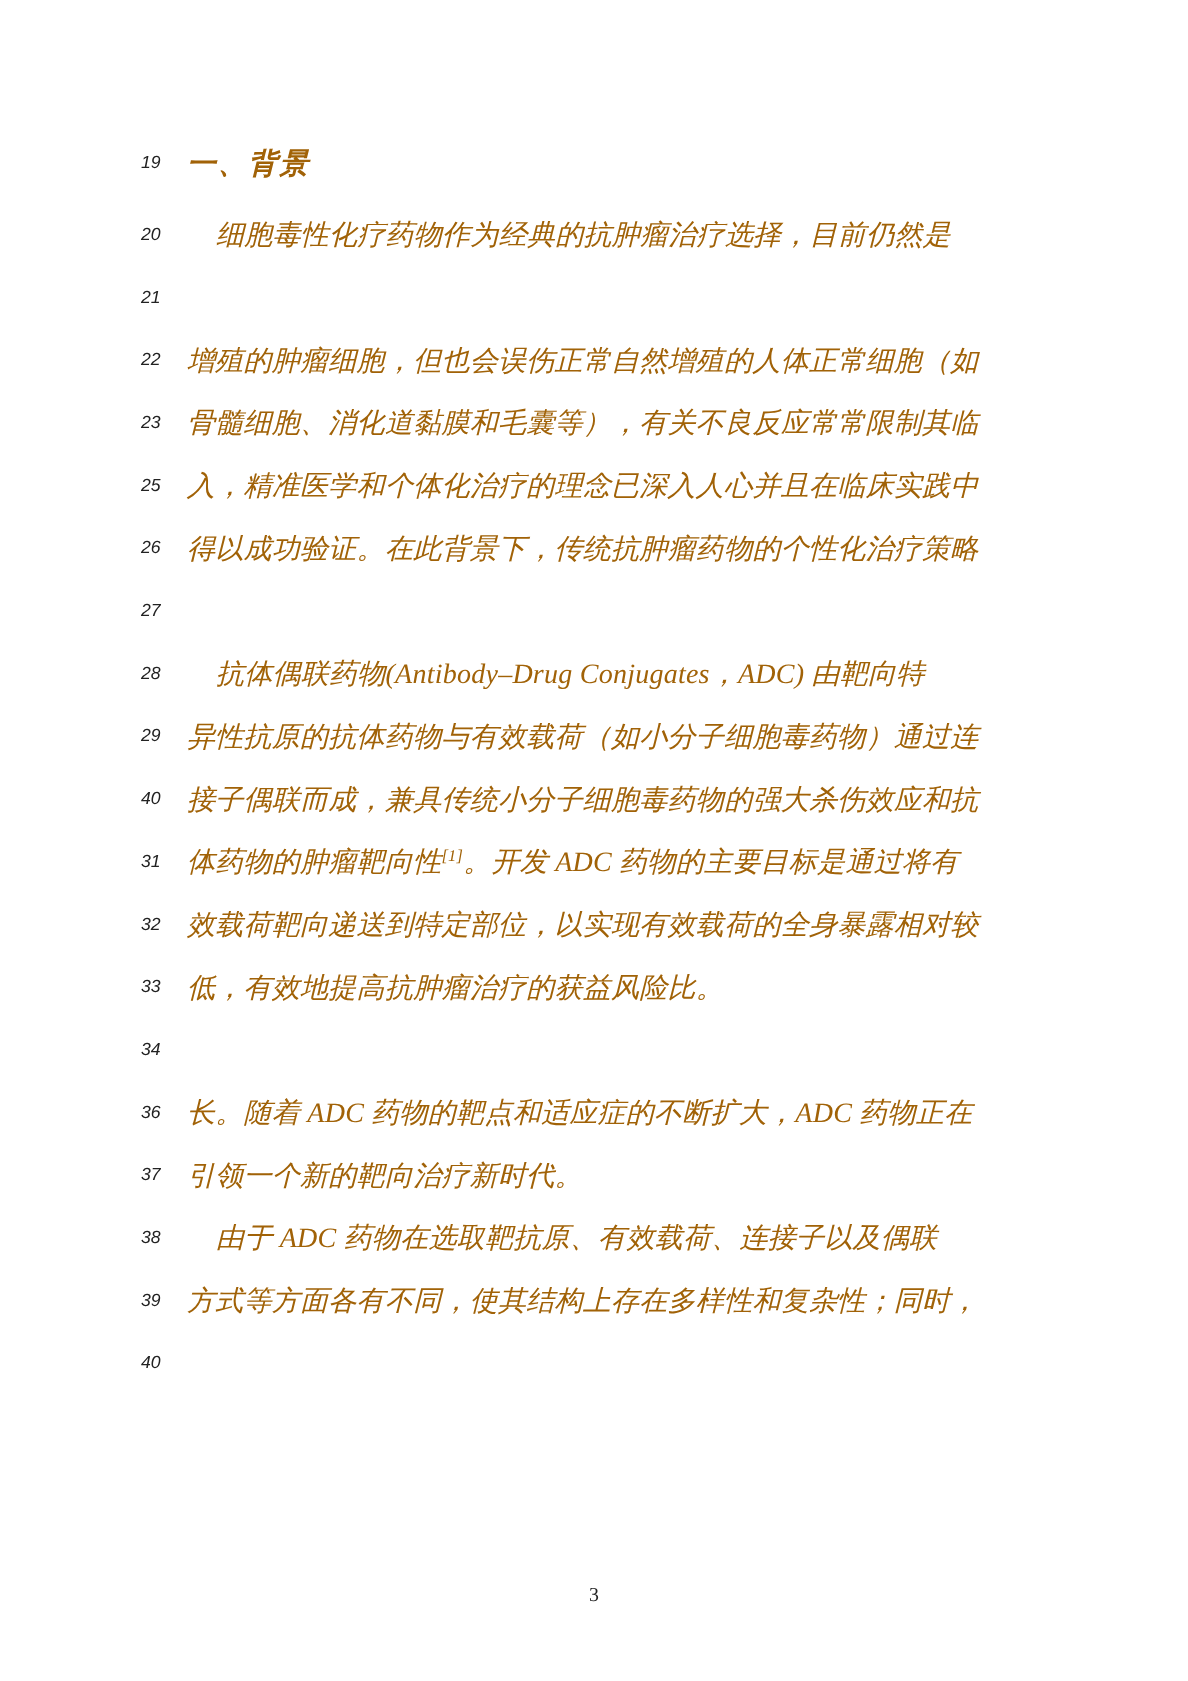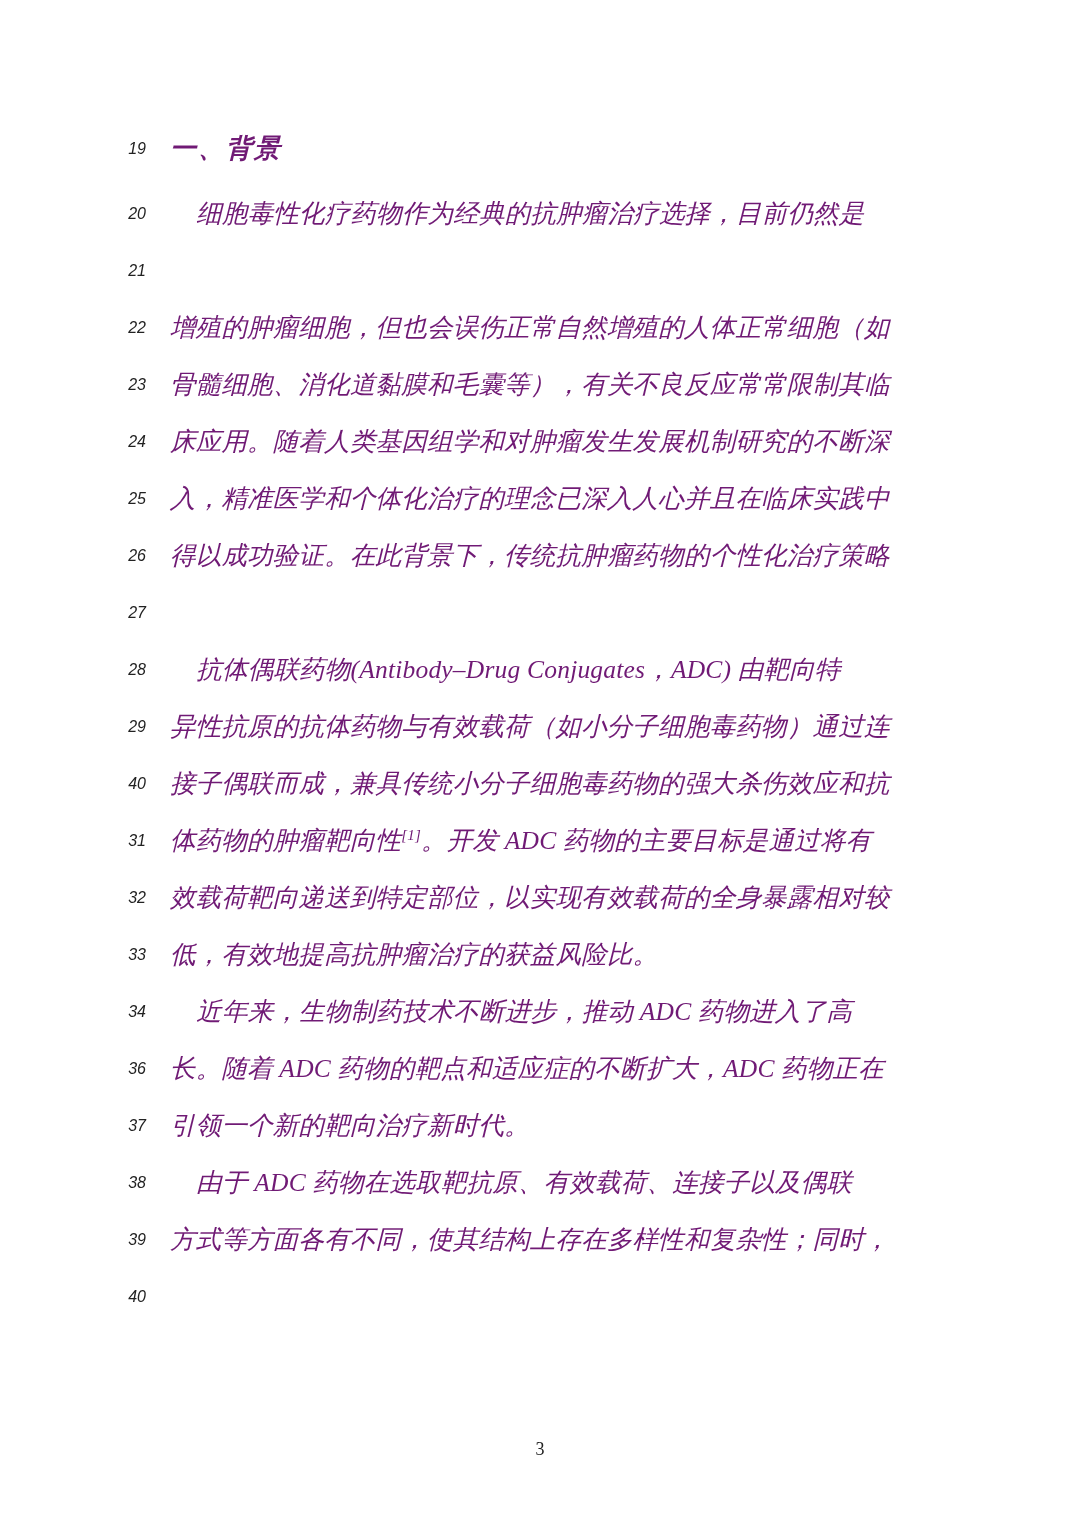--- a/index.html
+++ b/index.html
@@ -46,21 +46,21 @@
     font-family: "Liberation Sans", sans-serif;
     font-size: 16px;
     color: #222;
     line-height: 57px;
     letter-spacing: 0;
   }
   .ltext {
     margin-left: 60px;
     font-size: 25.5px;
     line-height: 57px;
-    color: #701a75;
+    color: #a16207;
     white-space: pre;
     letter-spacing: 0.2px;
     text-align: center;
   }
   .heading .ltext {
     font-weight: bold;
     font-size: 26px;
     letter-spacing: 2px;
   }
   .sup {
@@ -103,24 +103,20 @@
       </div>
       <div class="line">
         <span class="lineno">22</span>
         <span class="ltext">增殖的肿瘤细胞，但也会误伤正常自然增殖的人体正常细胞（如</span>
       </div>
       <div class="line">
         <span class="lineno">23</span>
         <span class="ltext">骨髓细胞、消化道黏膜和毛囊等），有关不良反应常常限制其临</span>
       </div>
       <div class="line">
-        <span class="lineno">24</span>
-        <span class="ltext">床应用。随着人类基因组学和对肿瘤发生发展机制研究的不断深</span>
-      </div>
-      <div class="line">
         <span class="lineno">25</span>
         <span class="ltext">入，精准医学和个体化治疗的理念已深入人心并且在临床实践中</span>
       </div>
       <div class="line">
         <span class="lineno">26</span>
         <span class="ltext">得以成功验证。在此背景下，传统抗肿瘤药物的个性化治疗策略</span>
       </div>
       <div class="line">
         <span class="lineno">27</span>
       </div>
@@ -149,21 +145,20 @@
       </div>
       <div class="line">
         <span class="lineno">33</span>
         <span class="ltext">低，有效地提高抗肿瘤治疗的获益风险比。</span>
       </div>
     </div>
 
     <div class="para">
       <div class="line">
         <span class="lineno">34</span>
-        <span class="ltext">    近年来，生物制药技术不断进步，推动 ADC 药物进入了高</span>
       </div>
       <div class="line">
         <span class="lineno">36</span>
         <span class="ltext">长。随着 ADC 药物的靶点和适应症的不断扩大，ADC 药物正在</span>
       </div>
       <div class="line">
         <span class="lineno">37</span>
         <span class="ltext">引领一个新的靶向治疗新时代。</span>
       </div>
     </div>

